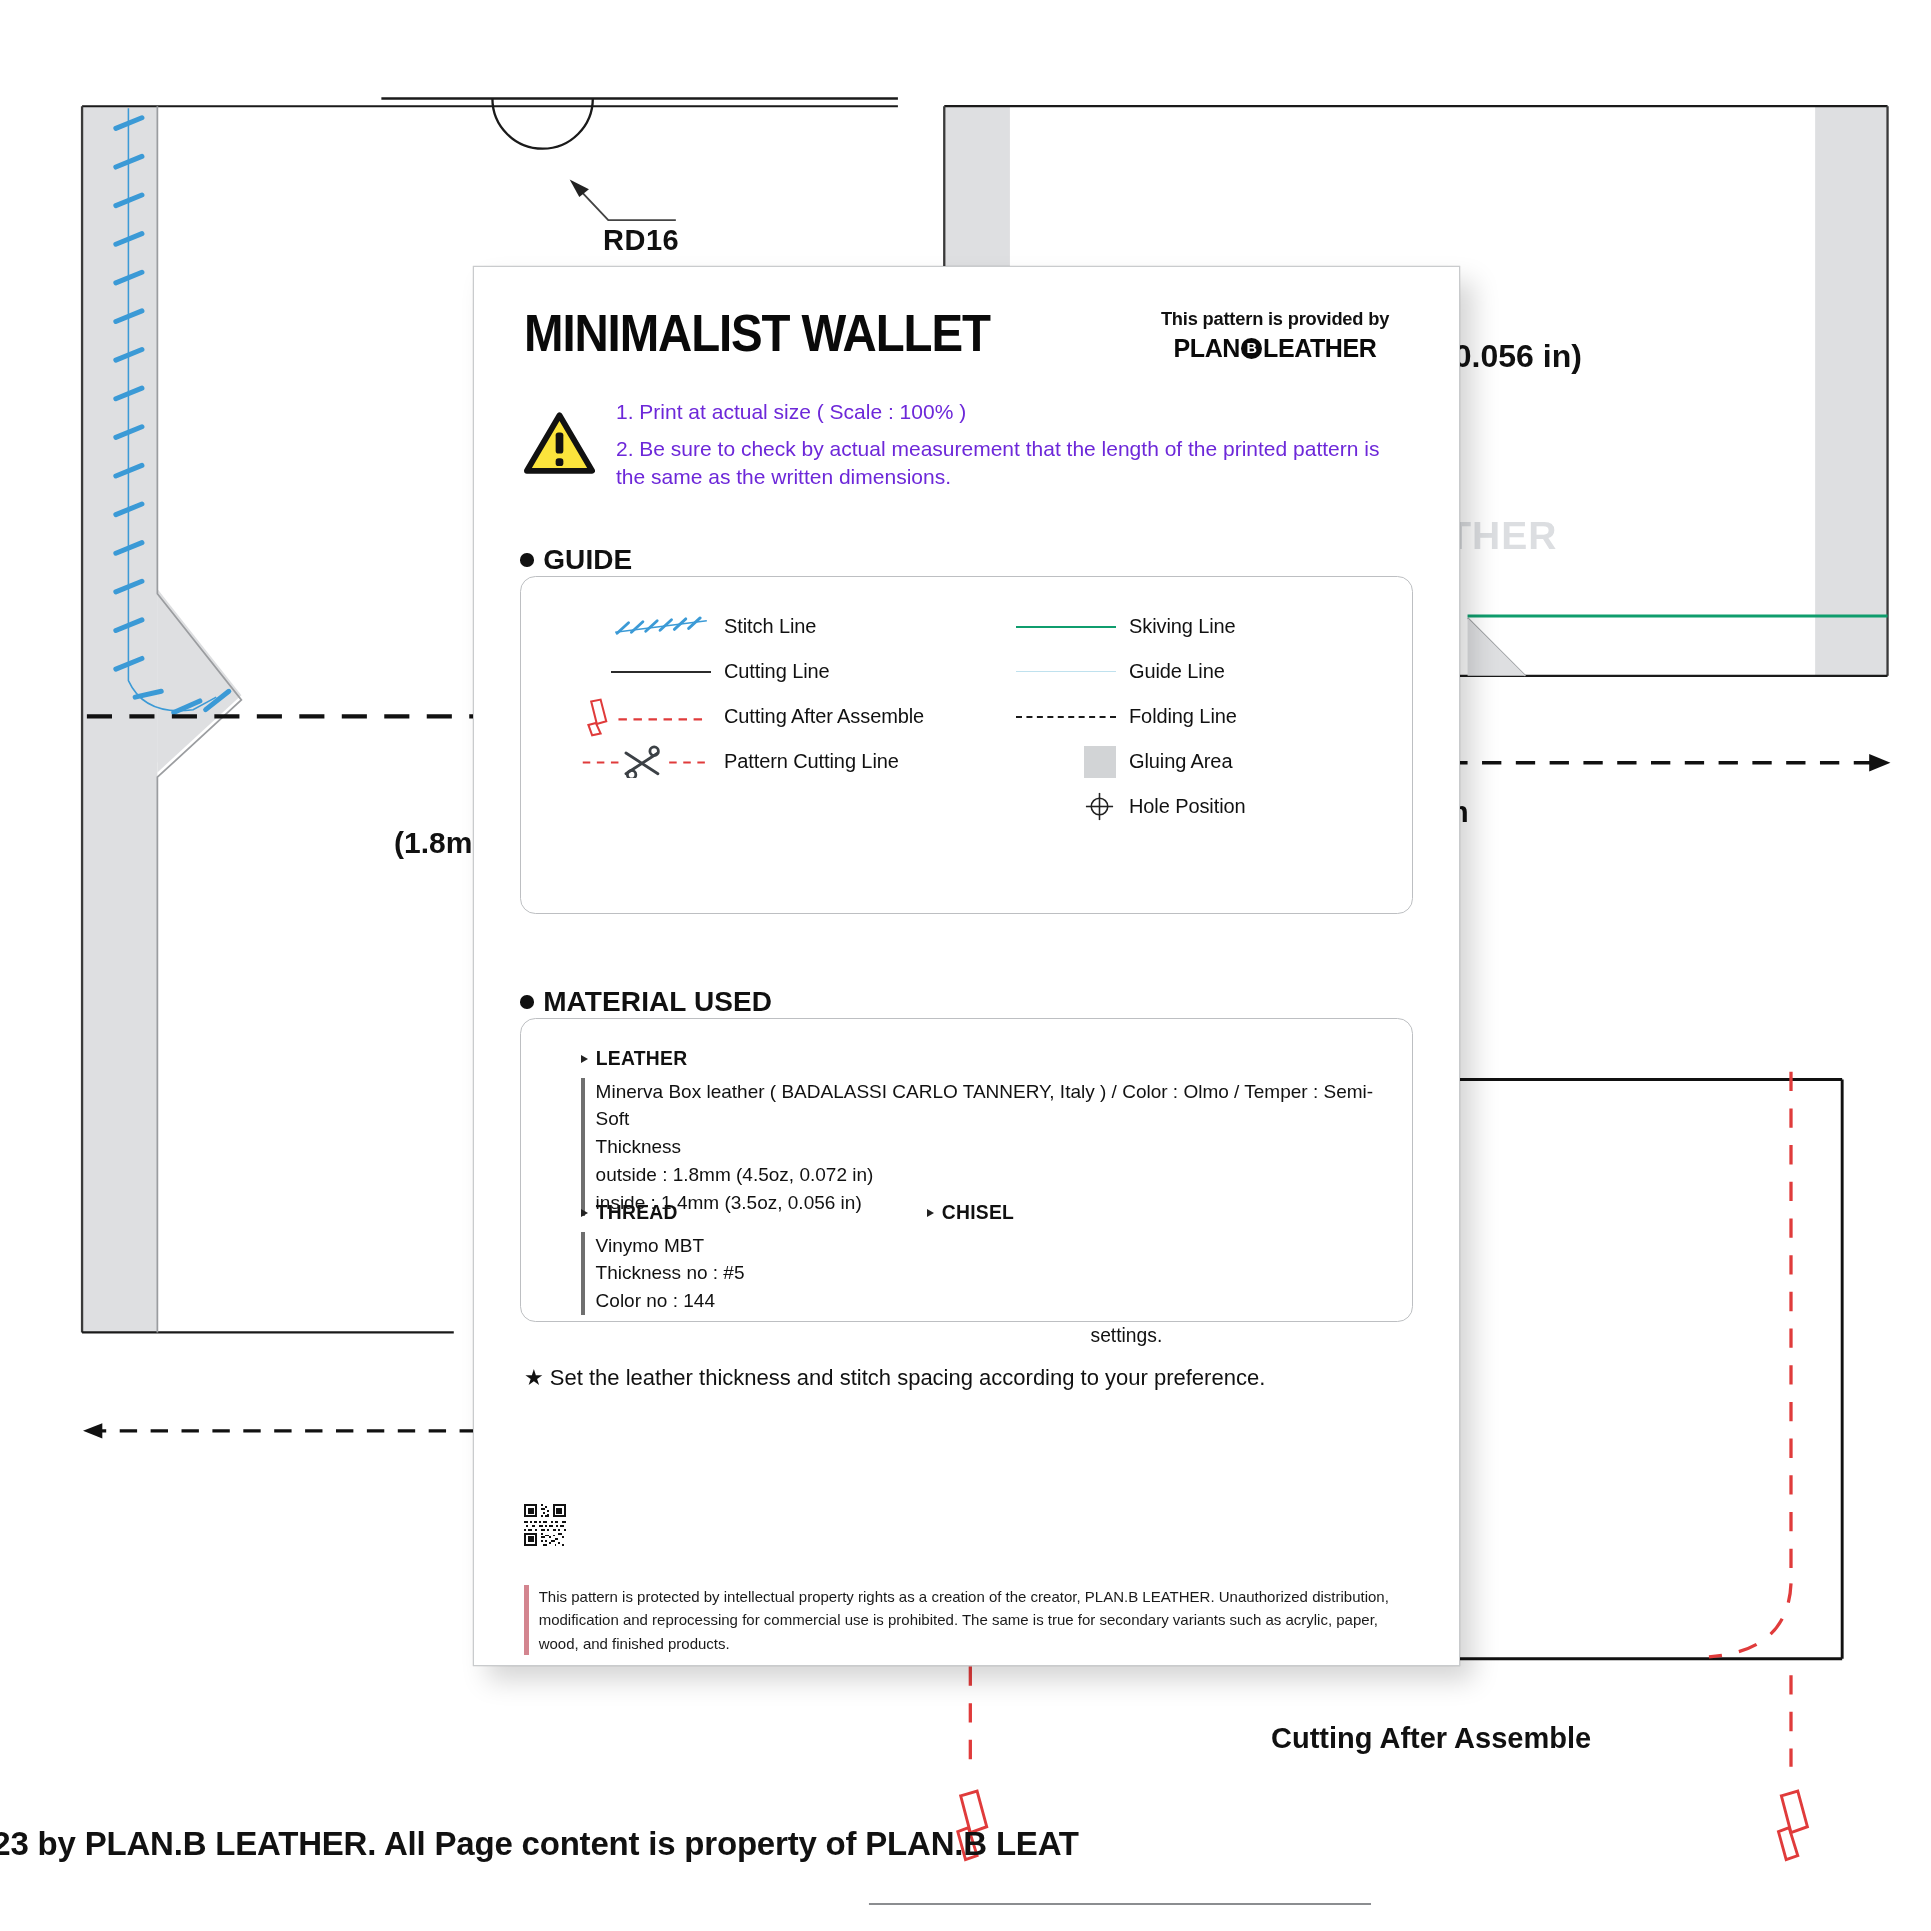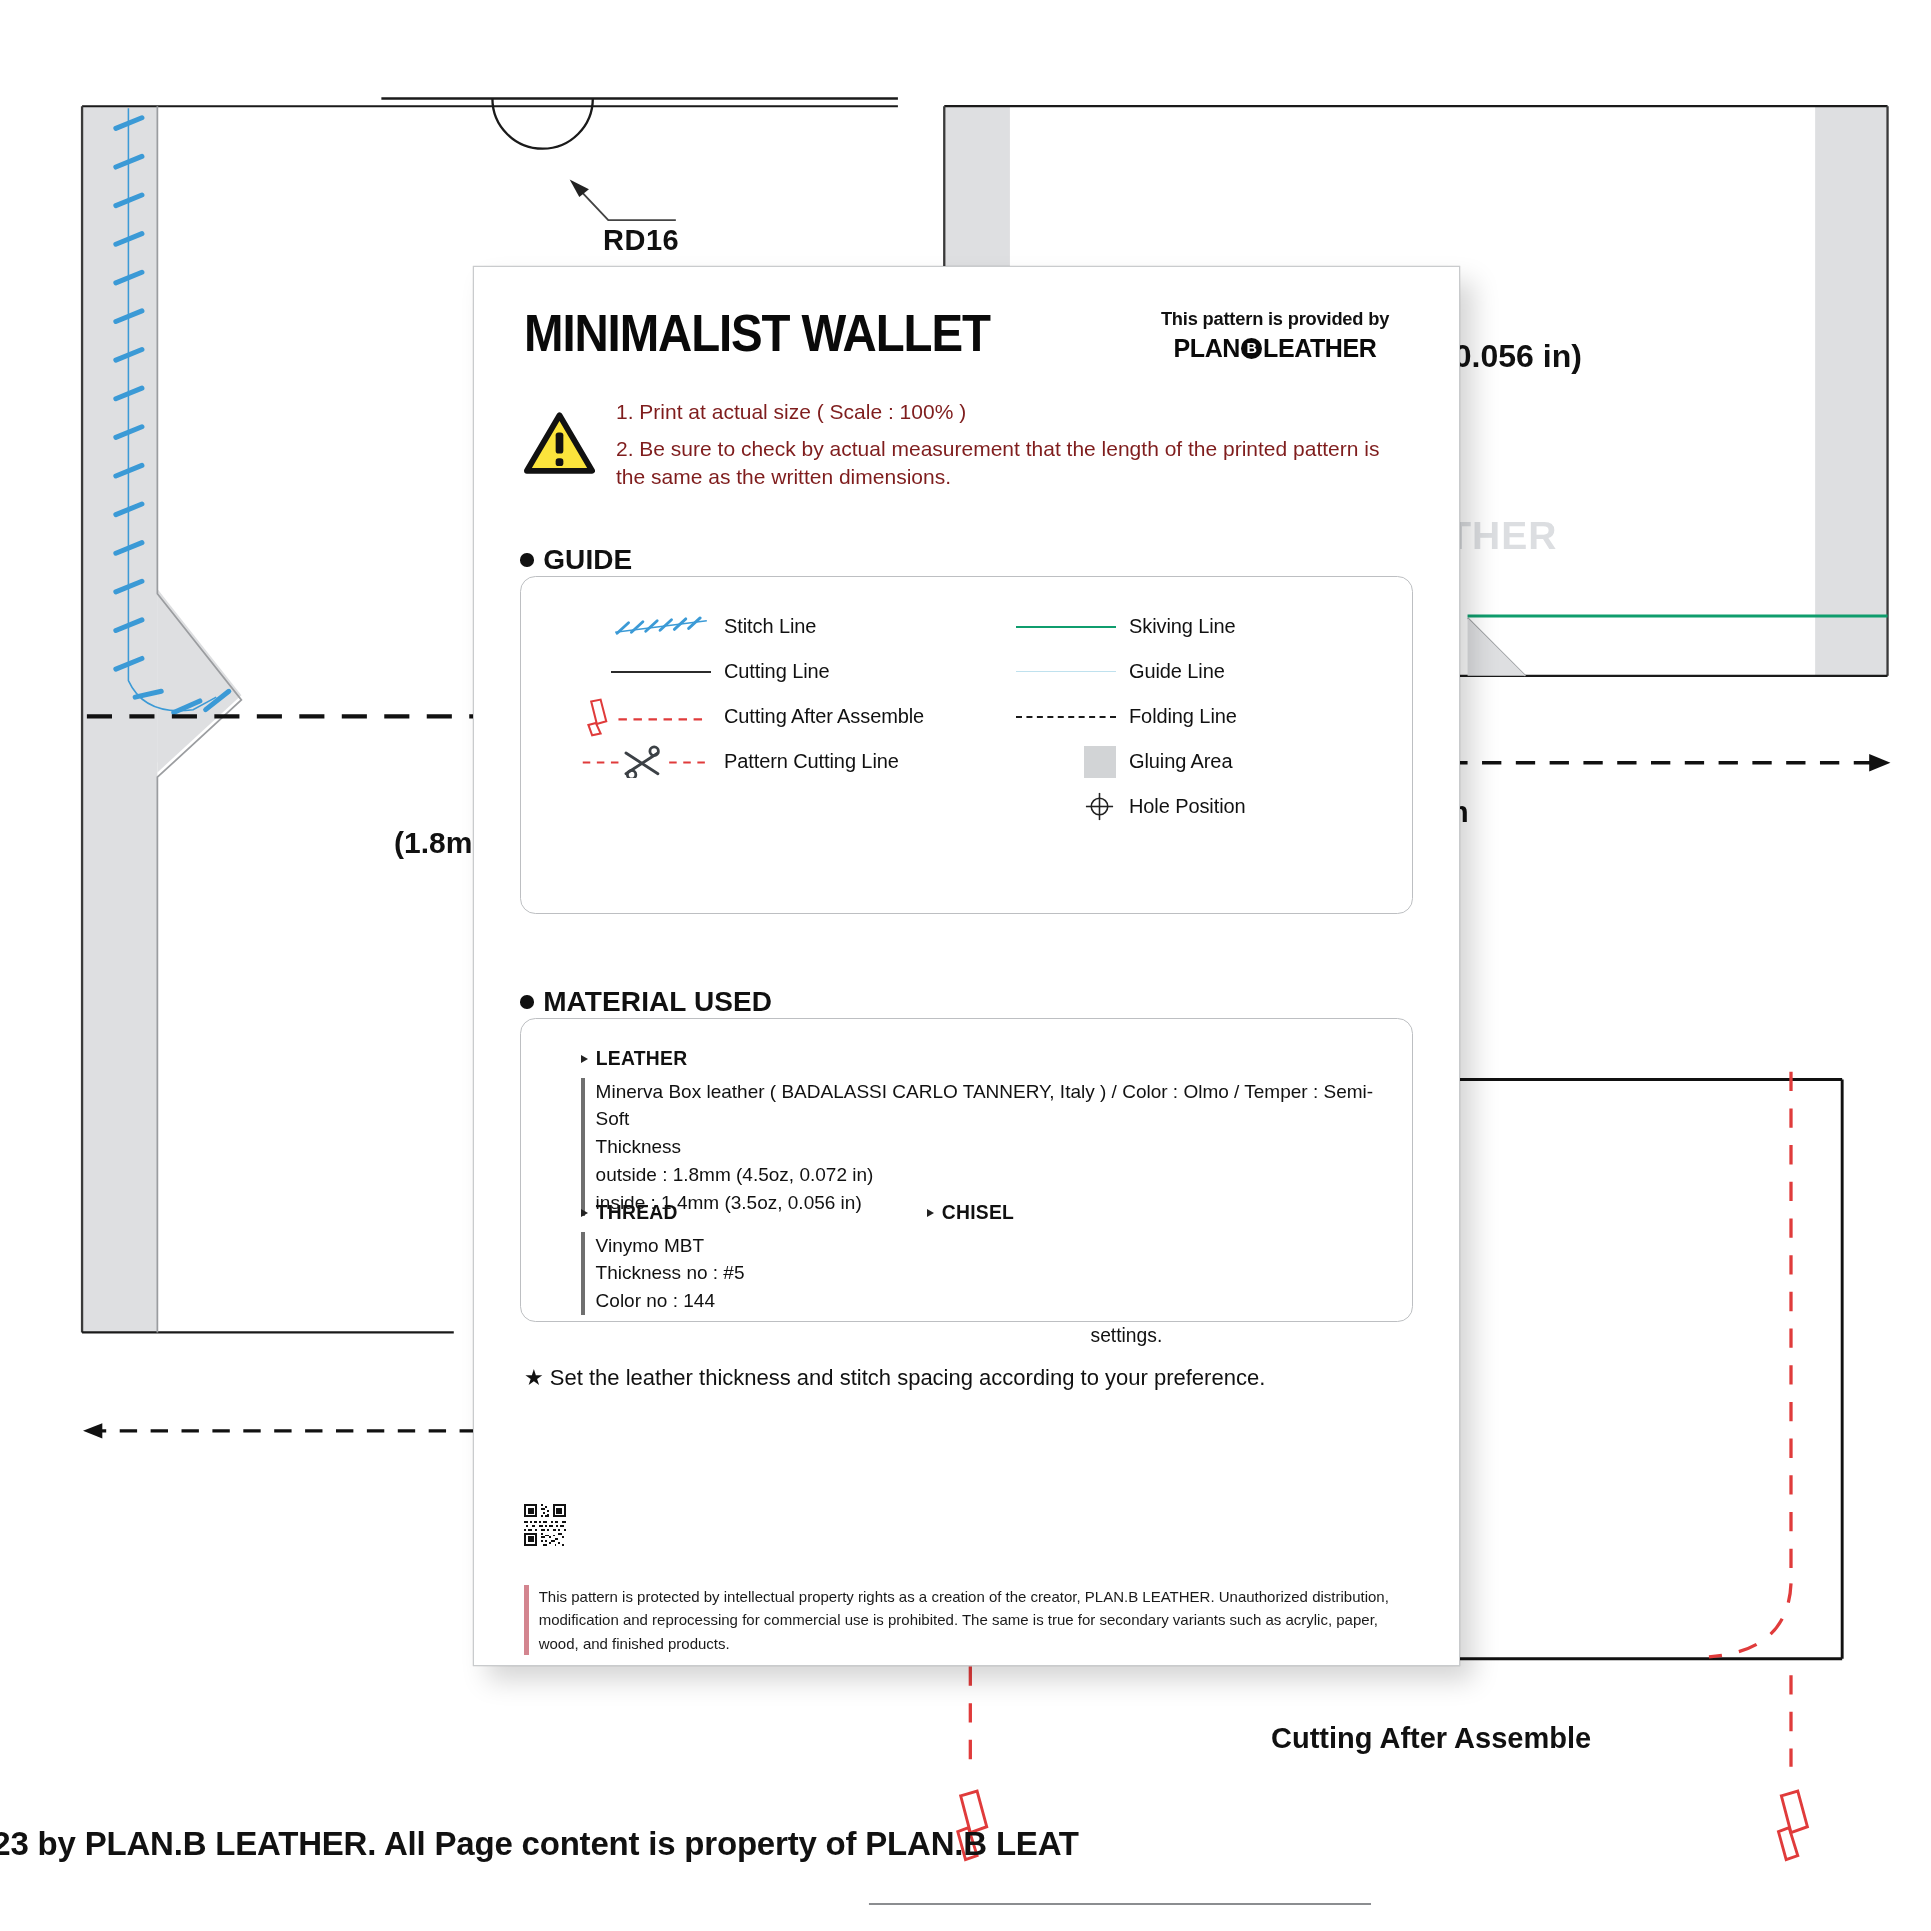--- a/index.html
+++ b/index.html
@@ -74,21 +74,21 @@
     width:21px; height:21px; border-radius:50%;
     background:#0a0a0a; color:#fff; font-size:14.5px; font-weight:800;
     margin:0 1px;
   }
 
   
   #warn { position:absolute; left:50px; top:127px; width:888px; display:flex; gap:21px; }
   #warn-icon { flex:0 0 auto; width:71px; padding-top:17.4px; }
   #warn-text { padding-top:3.9px; }
   .warn-line {
-    font-size:21px; color:#7f1d1d; line-height:1.34;
+    font-size:21px; color:#6d28d9; line-height:1.34;
     font-family:"Liberation Sans Narrow","Liberation Sans",sans-serif;
     white-space:pre-line;
     margin-bottom:8.7px;
   }
 
   
   .sec-head {
     position:absolute; left:46px;
     font-size:28px; font-weight:700; color:#111; letter-spacing:0.1px;
     display:flex; align-items:center; gap:9.7px;

